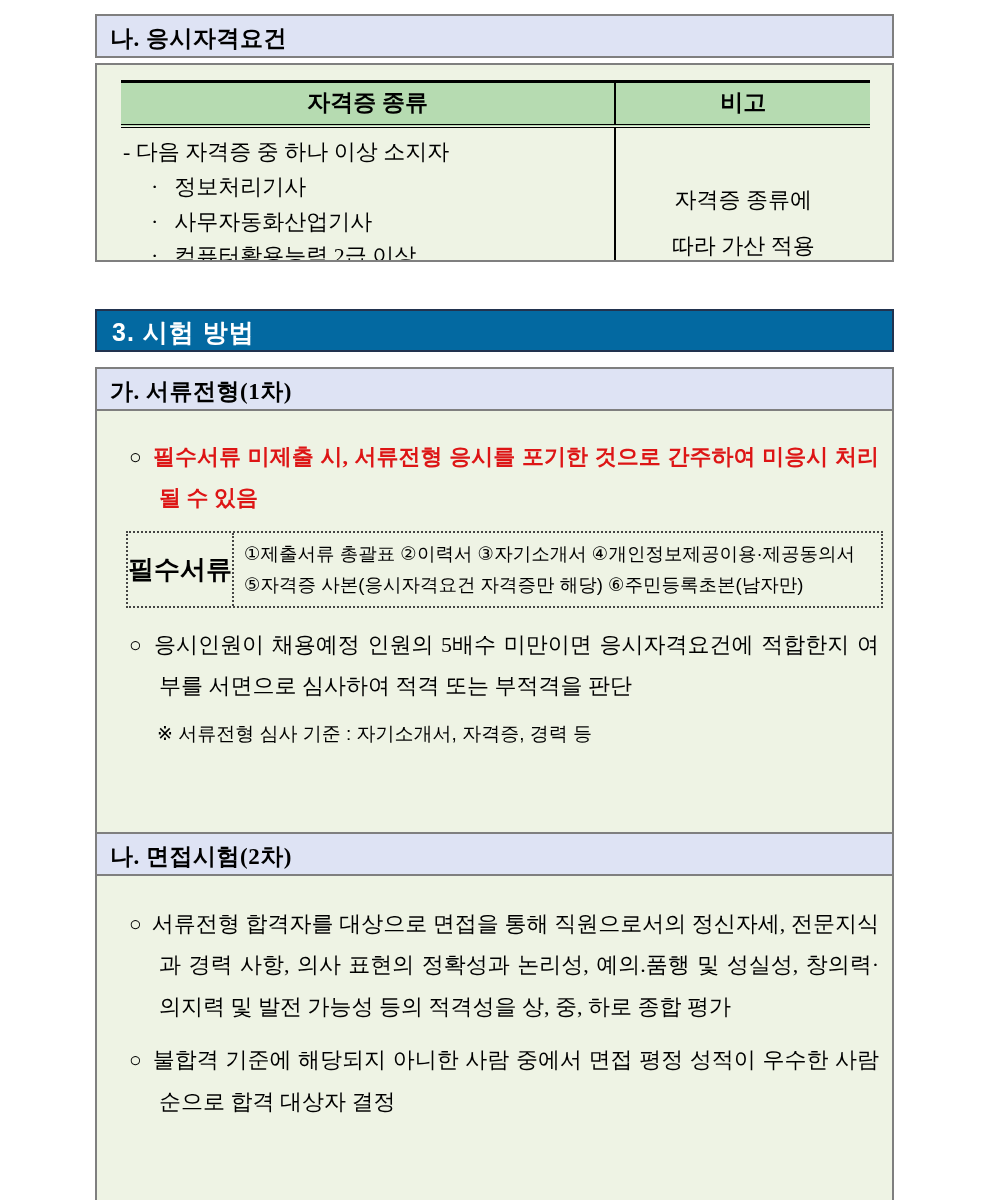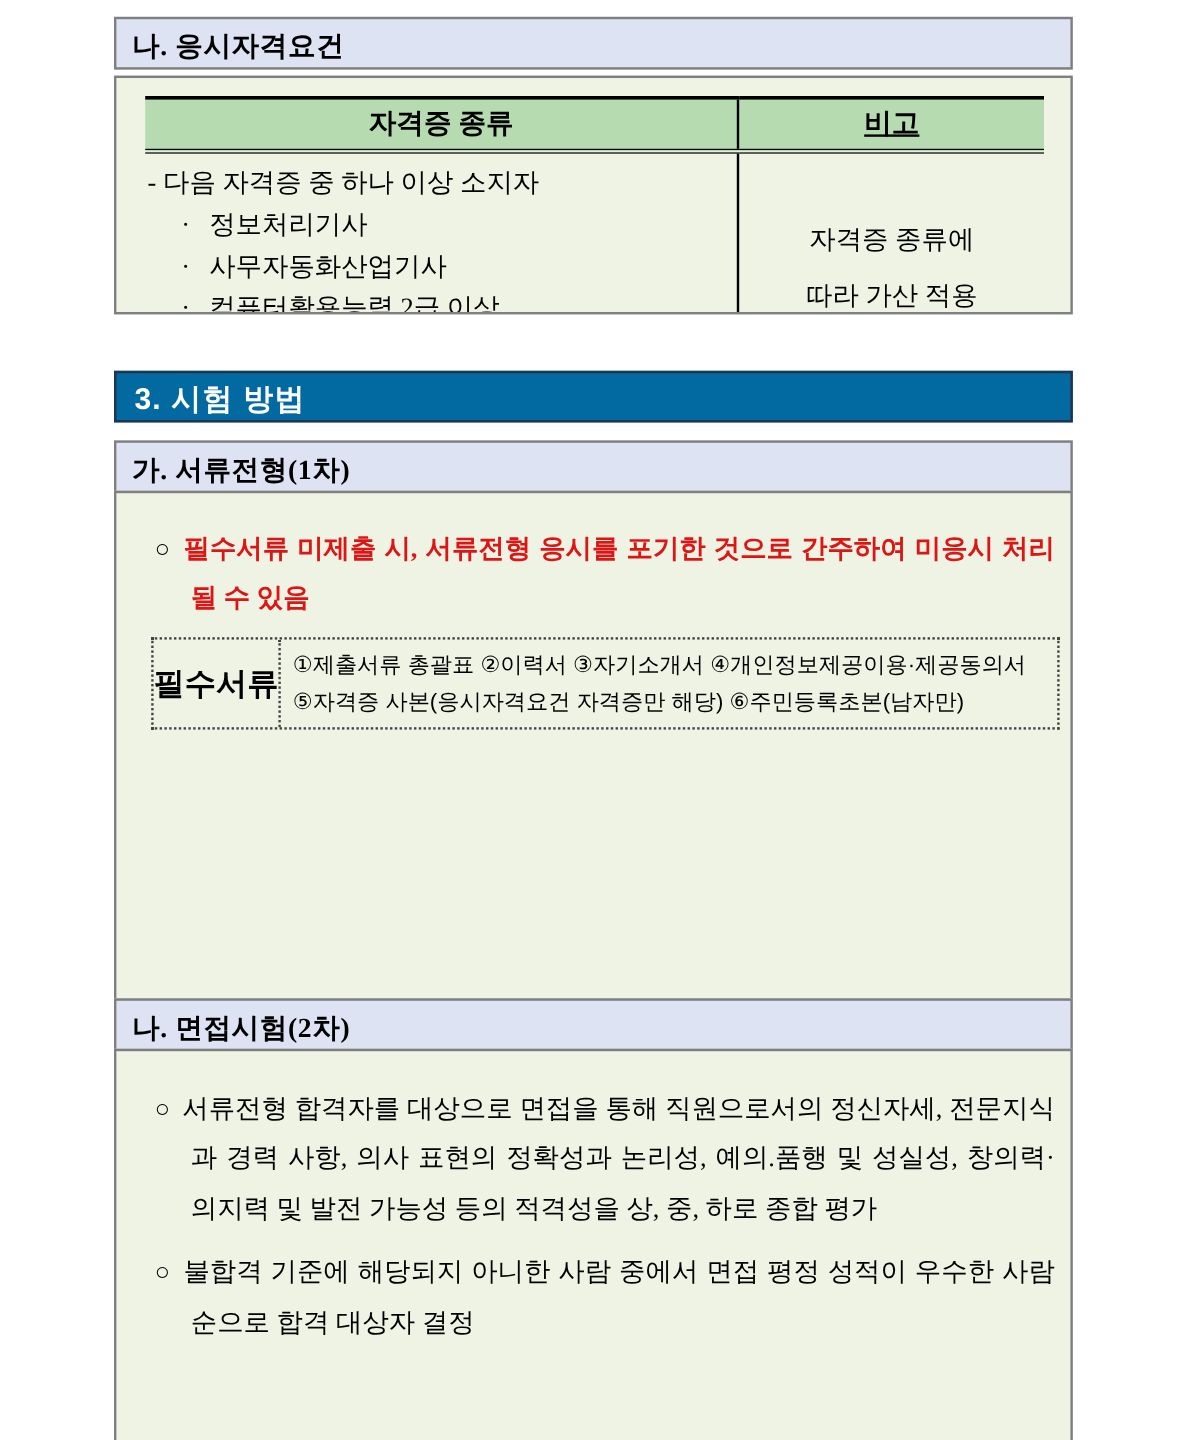--- a/index.html
+++ b/index.html
@@ -39,21 +39,21 @@
     font-size:23px; font-weight:600;
     text-align:center; padding:4px 0 6px;
   }
   table.qual th + th, table.qual td + td { border-left:2px solid #000; }
   table.qual td {
     border-bottom:3px solid #000;
     vertical-align:middle;
     font-size:22px;
   }
   .col-type { width:66%; }
-  .col-remark { width:34%;text-decoration:underline; }
+  .col-remark { width:34%; }
   td.qual-list { padding:6px 0 10px 2px; }
   .t-intro { line-height:36px; }
   .t-item { padding-left:28px; line-height:34.5px; }
   .t-item .dot { margin-right:16px; }
   td.qual-remark { text-align:center; }
   .remark-line { line-height:46px; }
 
   
   .section-bar {
     margin-top:47px;
@@ -155,22 +155,24 @@
       <p class="bullet red-b"><span class="mk">○</span><span class="txt">필수서류 미제출 시, 서류전형 응시를 포기한 것으로 간주하여 미응시 처리될 수 있음</span></p>
 
       <div class="docs-table">
         <div class="docs-label">필수서류</div>
         <div class="docs-body">
           <div>①제출서류 총괄표 ②이력서 ③자기소개서 ④개인정보제공이용·제공동의서</div>
           <div>⑤자격증 사본(응시자격요건 자격증만 해당) ⑥주민등록초본(남자만)</div>
         </div>
       </div>
 
+      <p class="bullet"><span class="mk">○</span><span>응시인원이 채용예정 인원의 5배수 미만이면 응시자격요건에 적합한지 여부를 서면으로 심사하여 적격 또는 부적격을 판단</span></p>
 
 
+      <div class="subnote">※ 서류전형 심사 기준 : 자기소개서, 자격증, 경력 등</div>
     </div>
 
     <div class="subheader stick">
       <span>나. 면접시험(2차)</span>
     </div>
 
     <div class="box interview-box stick">
       <p class="bullet"><span class="mk">○</span><span>서류전형 합격자를 대상으로 면접을 통해 직원으로서의 정신자세, 전문지식과 경력 사항, 의사 표현의 정확성과 논리성, 예의.품행 및 성실성, 창의력·의지력 및 발전 가능성 등의 적격성을 상, 중, 하로 종합 평가</span></p>
 
       <p class="bullet"><span class="mk">○</span><span>불합격 기준에 해당되지 아니한 사람 중에서 면접 평정 성적이 우수한 사람 순으로 합격 대상자 결정</span></p>

